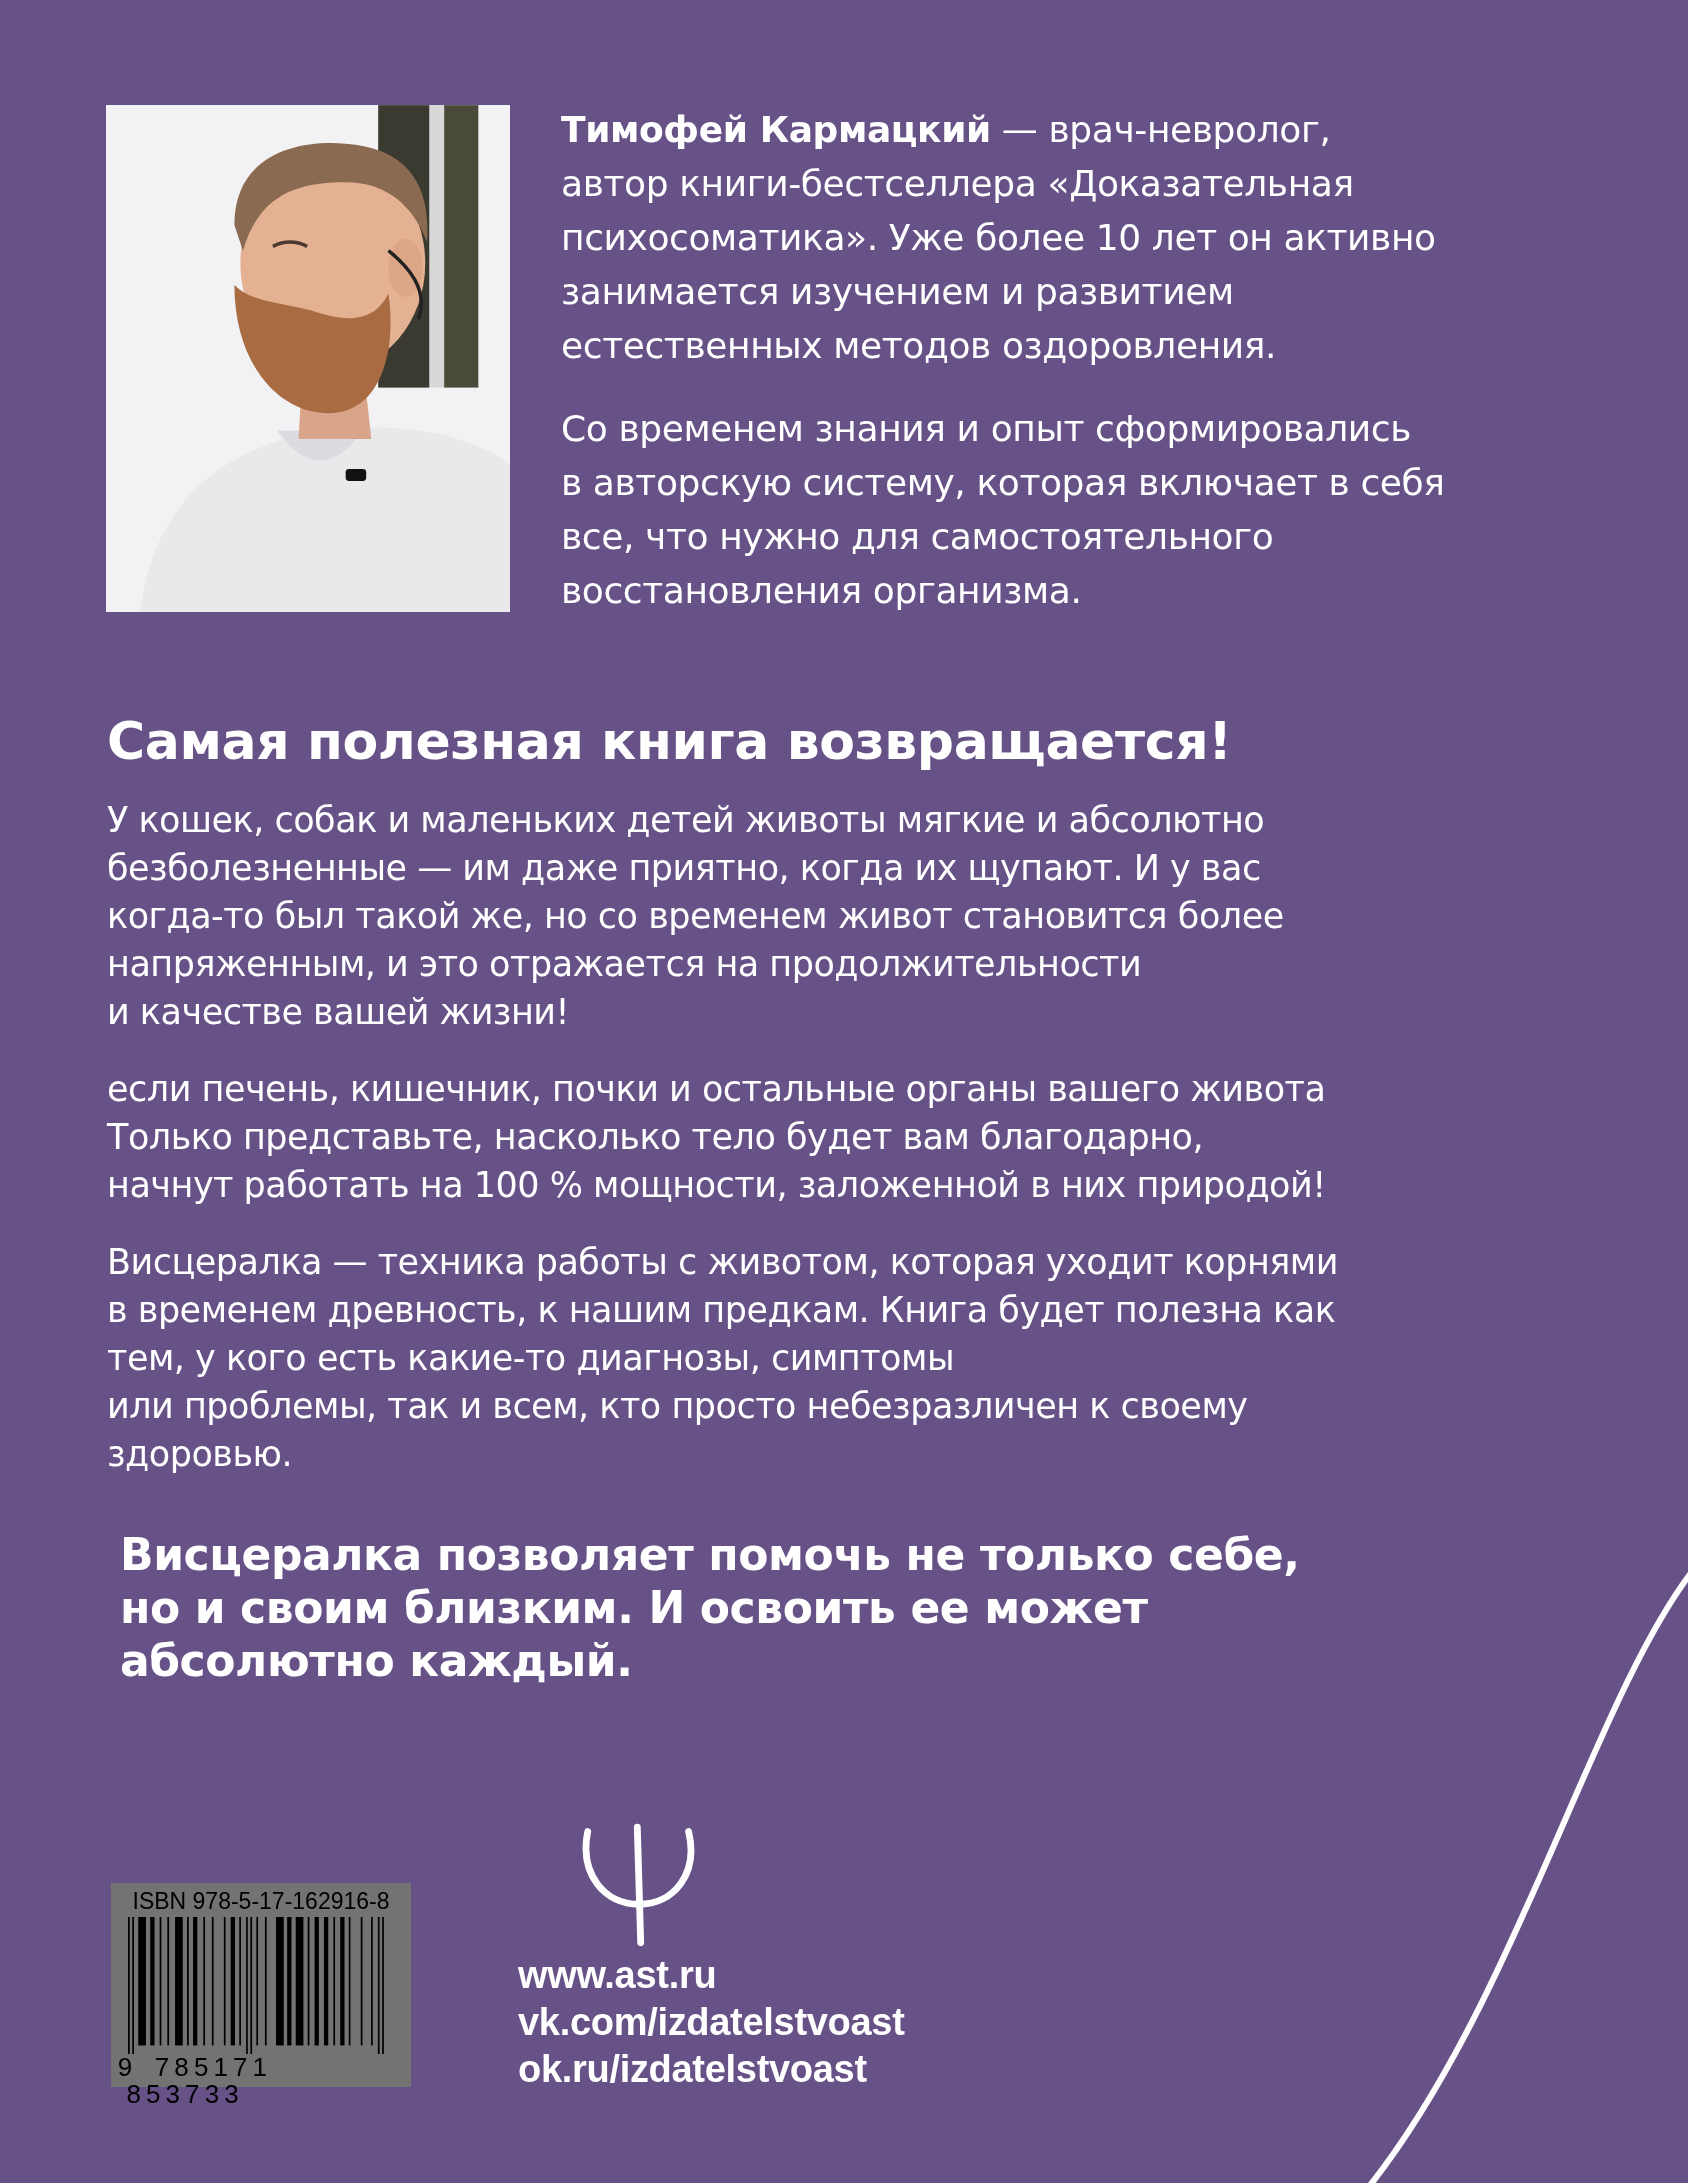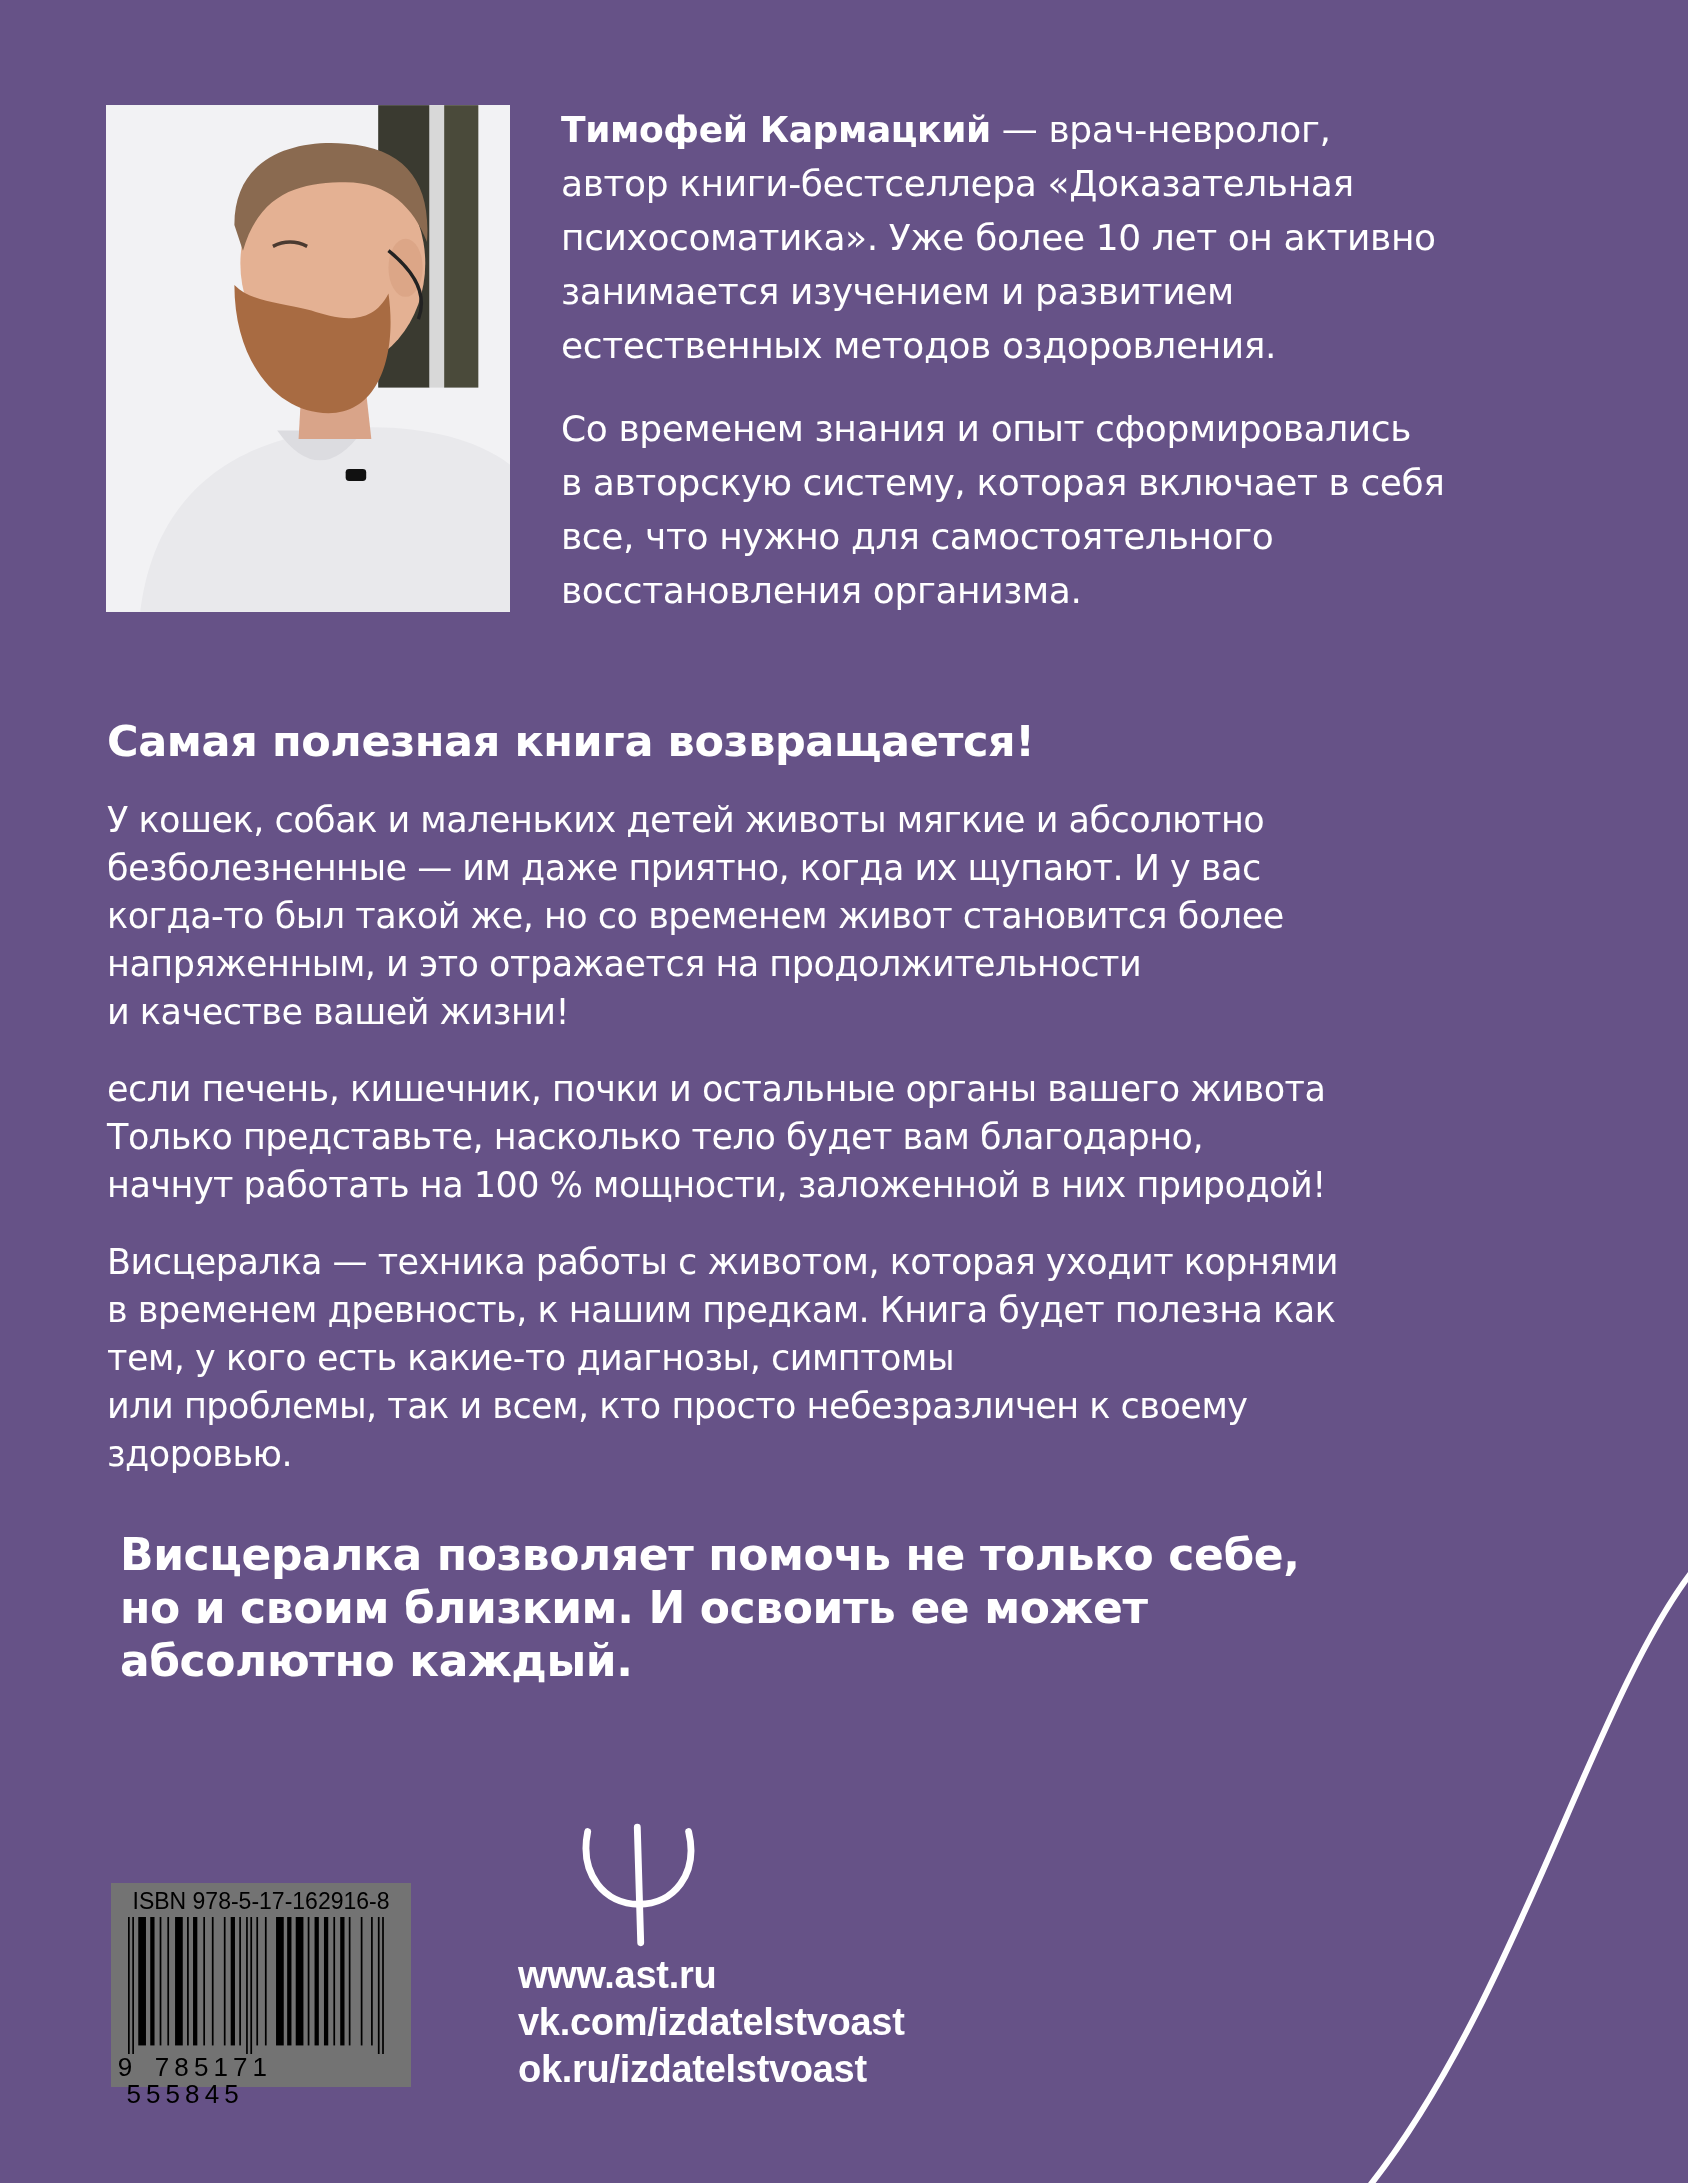--- a/index.html
+++ b/index.html
@@ -16,21 +16,21 @@
   }
   .photo svg { width:100%; height:100%; display:block; }
   .bio {
     position:absolute; left:561px; top:103px; width:1079px;
     font-size:36px; line-height:54px; letter-spacing:-0.4px;
   }
   .bio p { margin:0 0 29px 0; }
   .bio b { font-weight:bold; }
   .heading {
     position:absolute; left:107px; top:711px; margin:0;
-    font-size:43px; font-weight:bold; line-height:60px; letter-spacing:-0.4px;
+    font-size:52px; font-weight:bold; line-height:60px; letter-spacing:-0.4px;
   }
   .body {
     position:absolute; left:107px; top:796px; width:1541px;
     font-size:35px; line-height:48px; letter-spacing:-0.5px;
   }
   .body p { margin:0 0 29px 0; }
   .closing {
     position:absolute; left:107px; top:1515px; width:1455px; margin:13px;
     font-size:44px; font-weight:bold; line-height:53px; letter-spacing:-0.4px;
   }
@@ -167,21 +167,21 @@
       <rect x="258" y="0" width="2" height="150"></rect>
         <rect x="272" y="0" width="2" height="150"></rect>
       <rect x="284" y="0" width="2" height="150"></rect>
         <rect x="292" y="0" width="2" height="160"></rect>
       <rect x="297" y="0" width="2" height="160"></rect>
     </g>
   </svg>
   <div class="ean-digits">
     <span>9</span>
     <span style="margin-left:5.1px">785171</span>
-    <span style="margin-left:8.6px">555845</span>
+    <span style="margin-left:8.6px">853733</span>
   </div>
 </div>
 
 <svg class="logo" viewBox="0 0 140 145">
   <path d="M10 10 C0 60 30 95 70 95 C110 95 140 60 128 10" fill="none" stroke="#fff" stroke-width="8" stroke-linecap="round"></path>
   <path d="M68 5 L72 140" fill="none" stroke="#fff" stroke-width="8" stroke-linecap="round"></path>
 </svg>
 
 <div class="links">
   <a>www.ast.ru</a>

